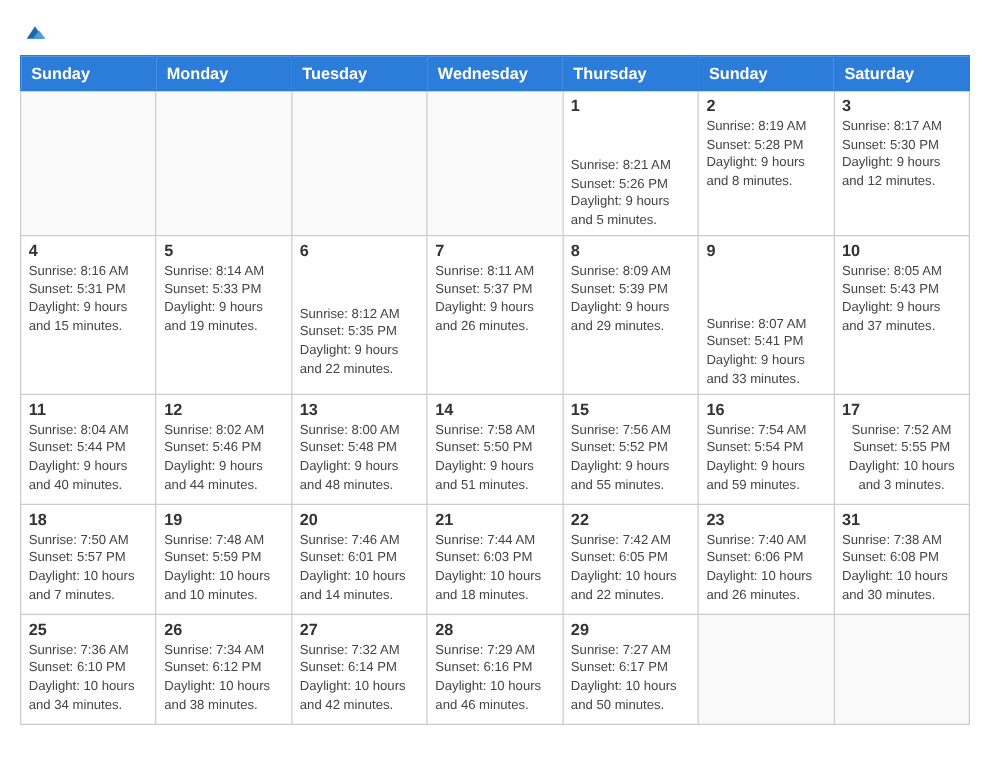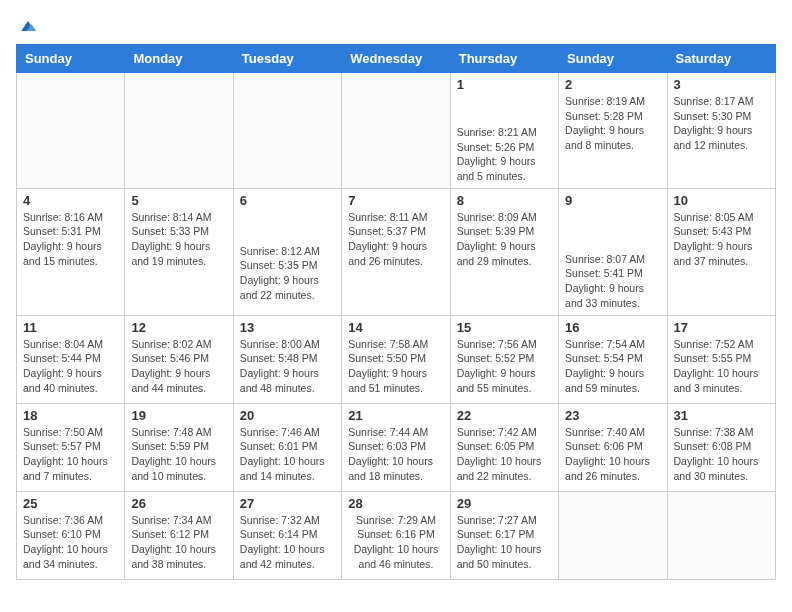--- a/index.html
+++ b/index.html
@@ -241,21 +241,21 @@
         </td>
         <td>
           <span class="day-number">16</span>
           <div class="day-info" style="white-space: pre-line;">Sunrise: 7:54 AM
 Sunset: 5:54 PM
 Daylight: 9 hours
 and 59 minutes.</div>
         </td>
         <td>
           <span class="day-number">17</span>
-          <div class="day-info" style="white-space: pre-line;">Sunrise: 7:52 AM
+          <div class="day-info" style="white-space: pre-line; text-align: center;">Sunrise: 7:52 AM
 Sunset: 5:55 PM
 Daylight: 10 hours
 and 3 minutes.</div>
         </td>
       </tr>
       <tr>
         <td>
           <span class="day-number">18</span>
           <div class="day-info" style="white-space: pre-line;">Sunrise: 7:50 AM
 Sunset: 5:57 PM
@@ -322,21 +322,21 @@
         </td>
         <td>
           <span class="day-number">27</span>
           <div class="day-info" style="white-space: pre-line;">Sunrise: 7:32 AM
 Sunset: 6:14 PM
 Daylight: 10 hours
 and 42 minutes.</div>
         </td>
         <td>
           <span class="day-number">28</span>
-          <div class="day-info" style="white-space: pre-line; text-align: center;">Sunrise: 7:29 AM
+          <div class="day-info" style="white-space: pre-line;">Sunrise: 7:29 AM
 Sunset: 6:16 PM
 Daylight: 10 hours
 and 46 minutes.</div>
         </td>
         <td>
           <span class="day-number">29</span>
           <div class="day-info" style="white-space: pre-line;">Sunrise: 7:27 AM
 Sunset: 6:17 PM
 Daylight: 10 hours
 and 50 minutes.</div>

